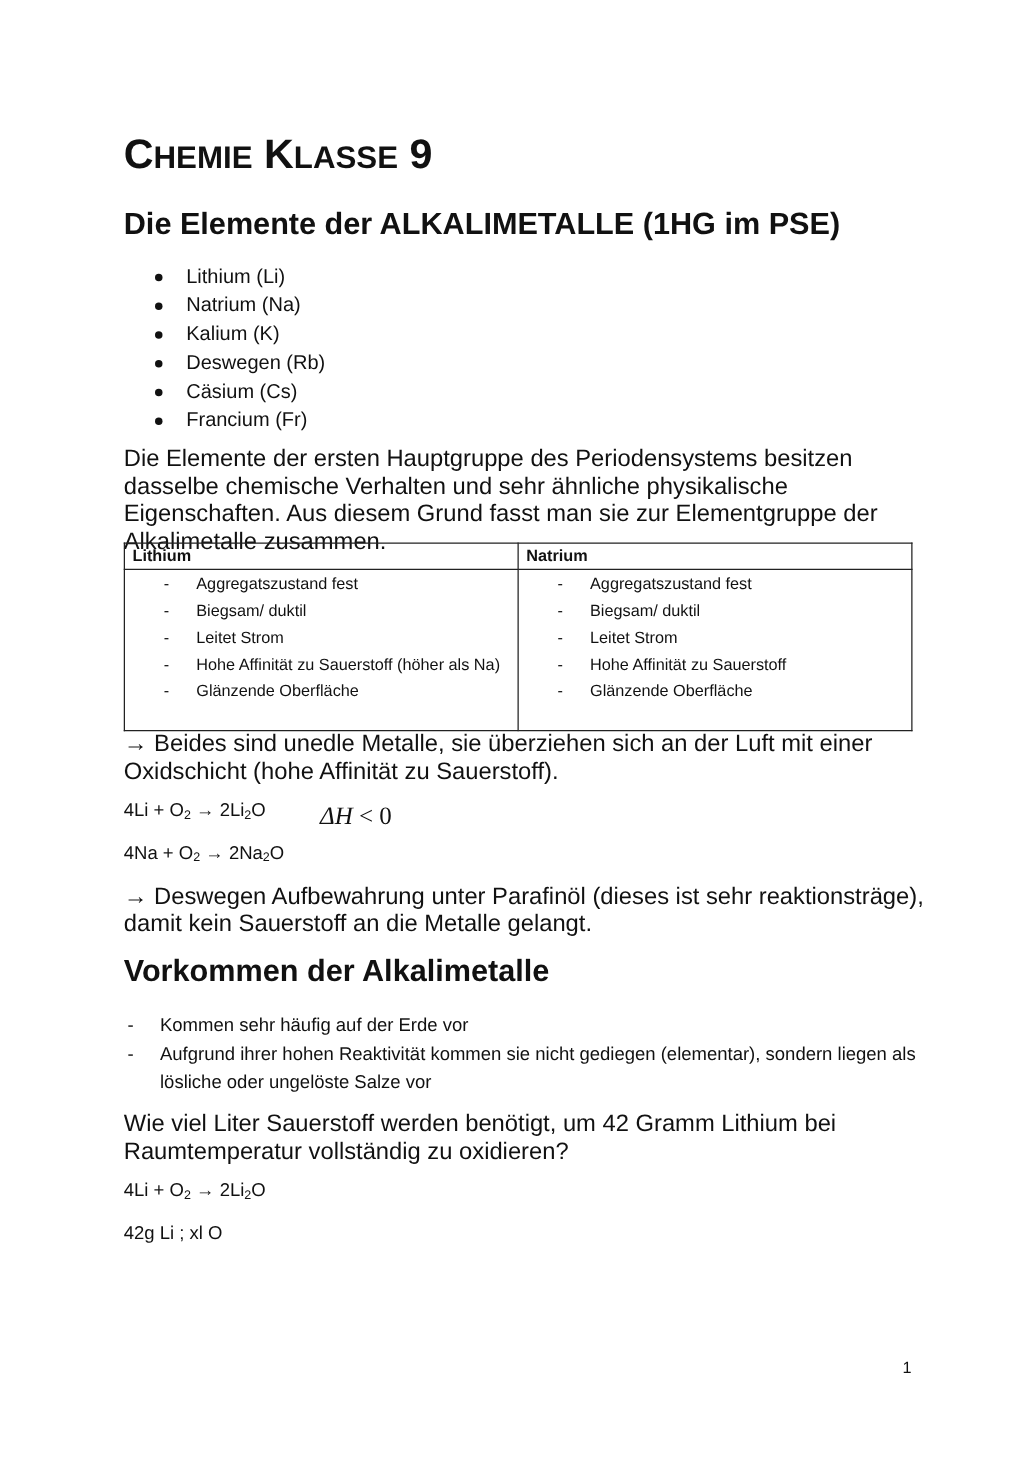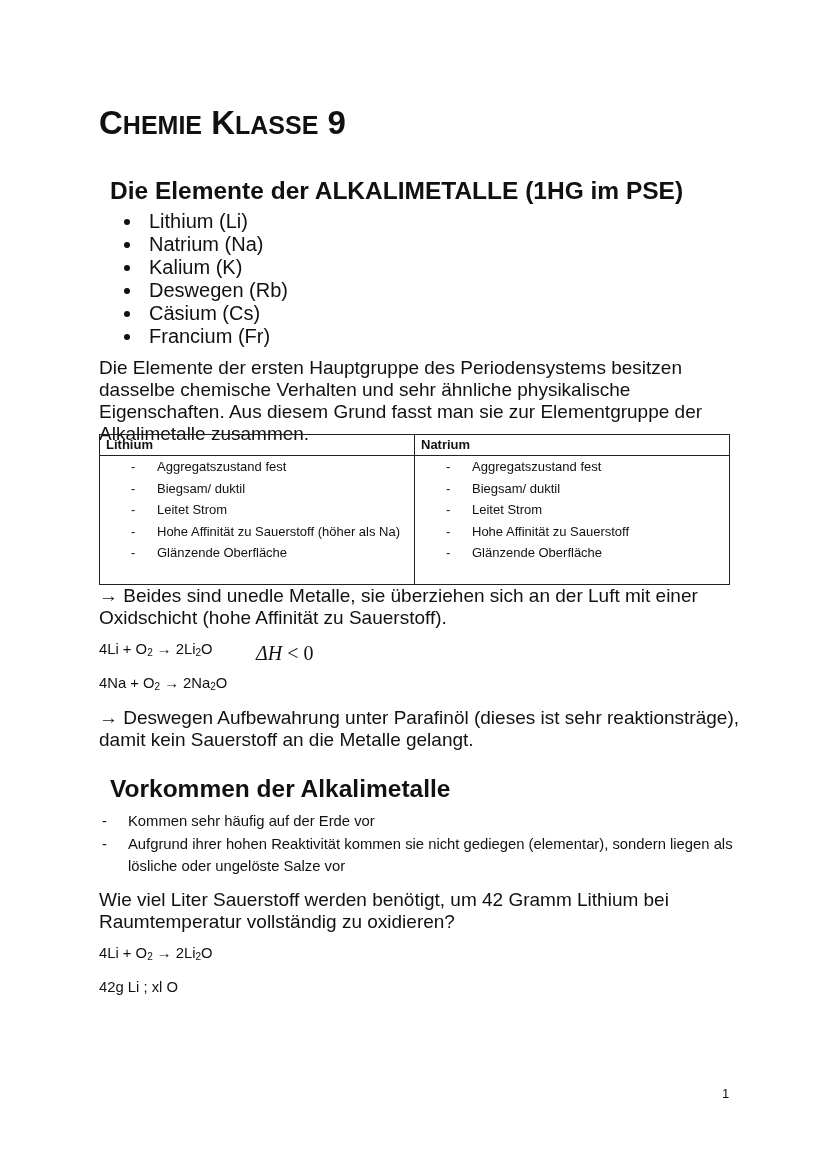--- a/index.html
+++ b/index.html
@@ -1,24 +1,24 @@
 <!DOCTYPE html>
 <html><head>
 <meta charset="utf-8">
 <style>
   html, body { margin:0; padding:0; background:#ffffff; }
   body { width:828px; height:1171px; position:relative; overflow:hidden;
          font-family:"Liberation Sans", sans-serif; color:#111; }
   .page { position:absolute; left:0; top:0; width:762px; height:1171px; }
   .h1 { position:absolute; left:99px; top:104px; font-size:33px; font-weight:bold; letter-spacing:0px; margin:0; }
   .h1 .sc { font-size:25px; }
-  .h2 { position:absolute; left:99px; margin:11px; font-weight:bold; font-size:24.5px; }
+  .h2 { position:absolute; left:99px; margin:0; font-weight:bold; font-size:24.5px; }
   .body-text { font-size:19px; line-height:22px; }
   .bullets { position:absolute; left:124px; top:210px; margin:0; padding:0; list-style:none; }
-  .bullets li { position:relative; padding-left:25px; height:23px; line-height:23px; font-size:20px; }
+  .bullets li { position:relative; padding-left:25px; height:23px; line-height:23px; font-size:16px; }
   .bullets li .dot { position:absolute; left:0; top:9px; width:6px; height:6px; border-radius:50%; background:#111; }
   .para { position:absolute; left:99px; width:640px; margin:0; }
   table.cmp { position:absolute; left:99px; top:434px; width:631px; border-collapse:collapse; font-size:13px; }
   table.cmp th, table.cmp td { border:1px solid #222; padding:0 6px; vertical-align:top; text-align:left; }
   table.cmp th { height:20px; line-height:20px; font-weight:bold; }
   table.cmp td { height:128px; }
   .dash-list { list-style:none; margin:0; padding:0; }
   .dash-list li { position:relative; padding-left:51px; line-height:21.5px; }
   .dash-list li .dash { position:absolute; left:25px; }
   .eq { position:absolute; left:99px; font-size:14.8px; }

